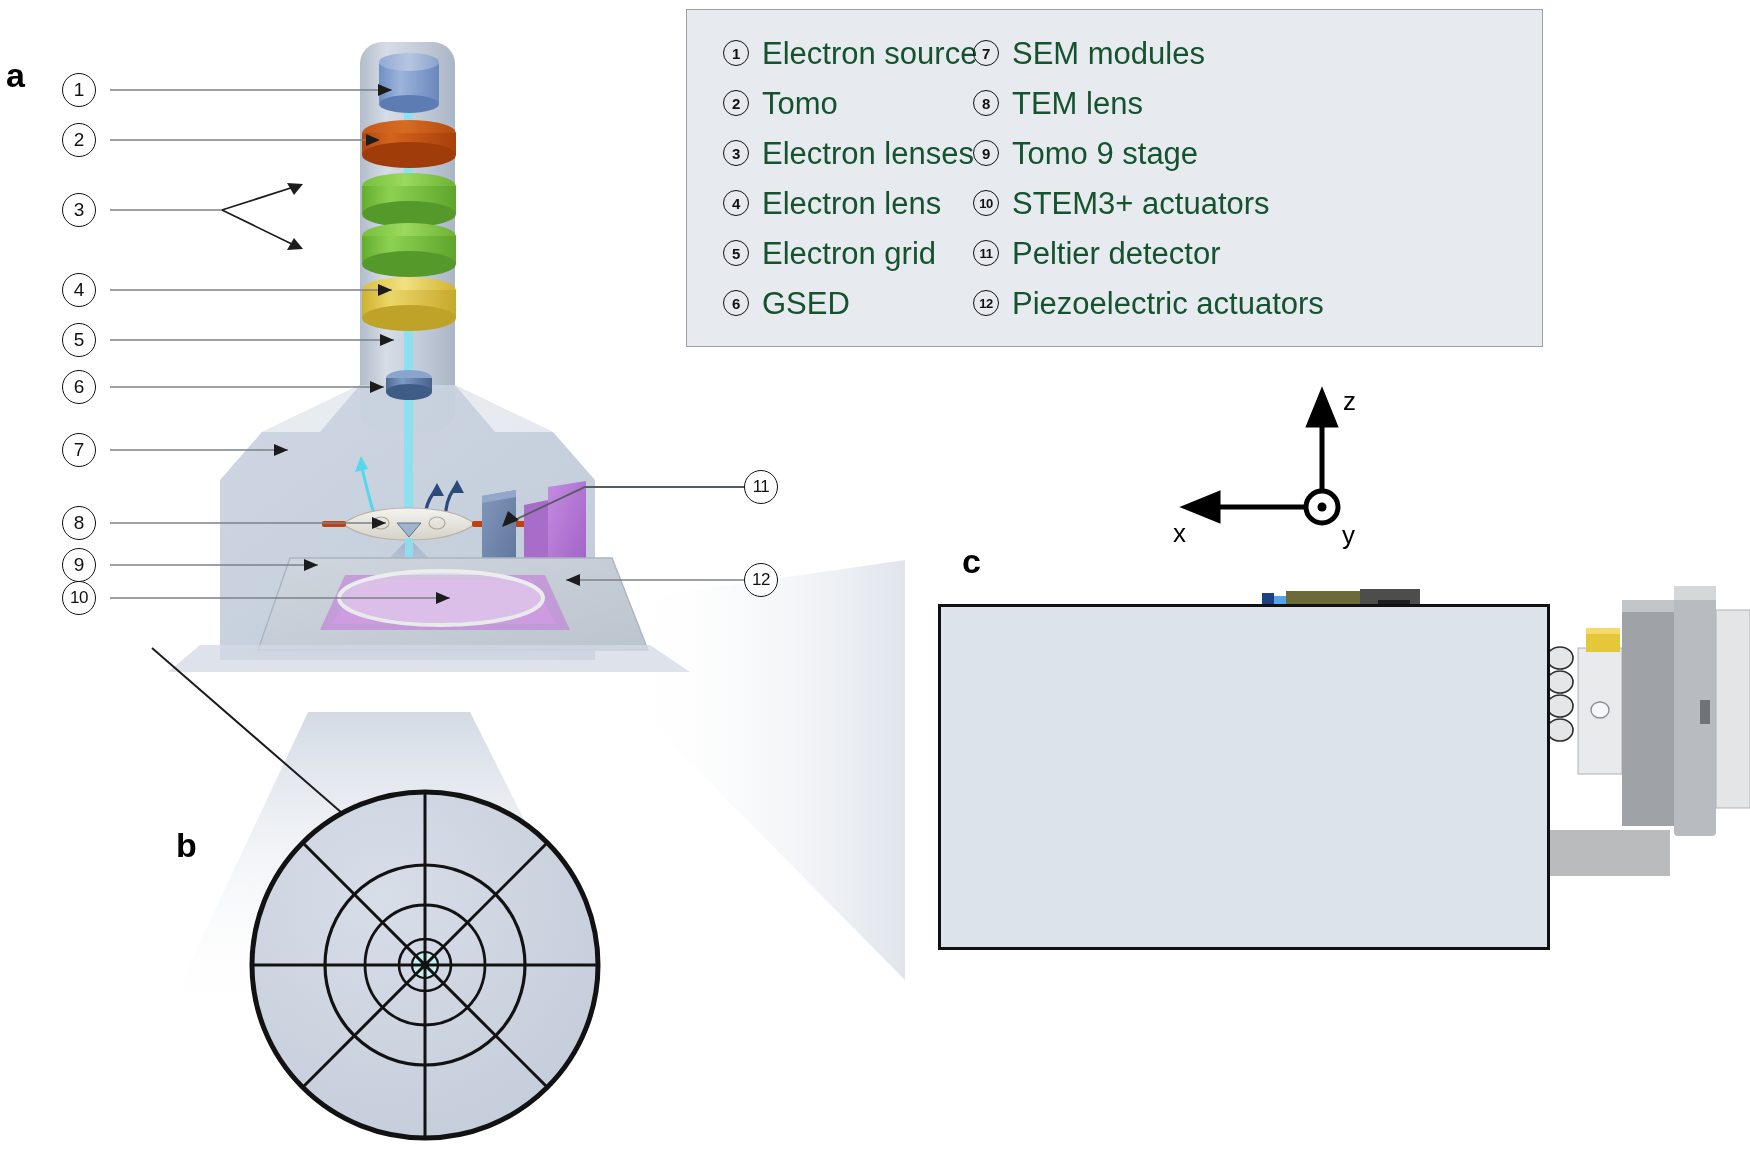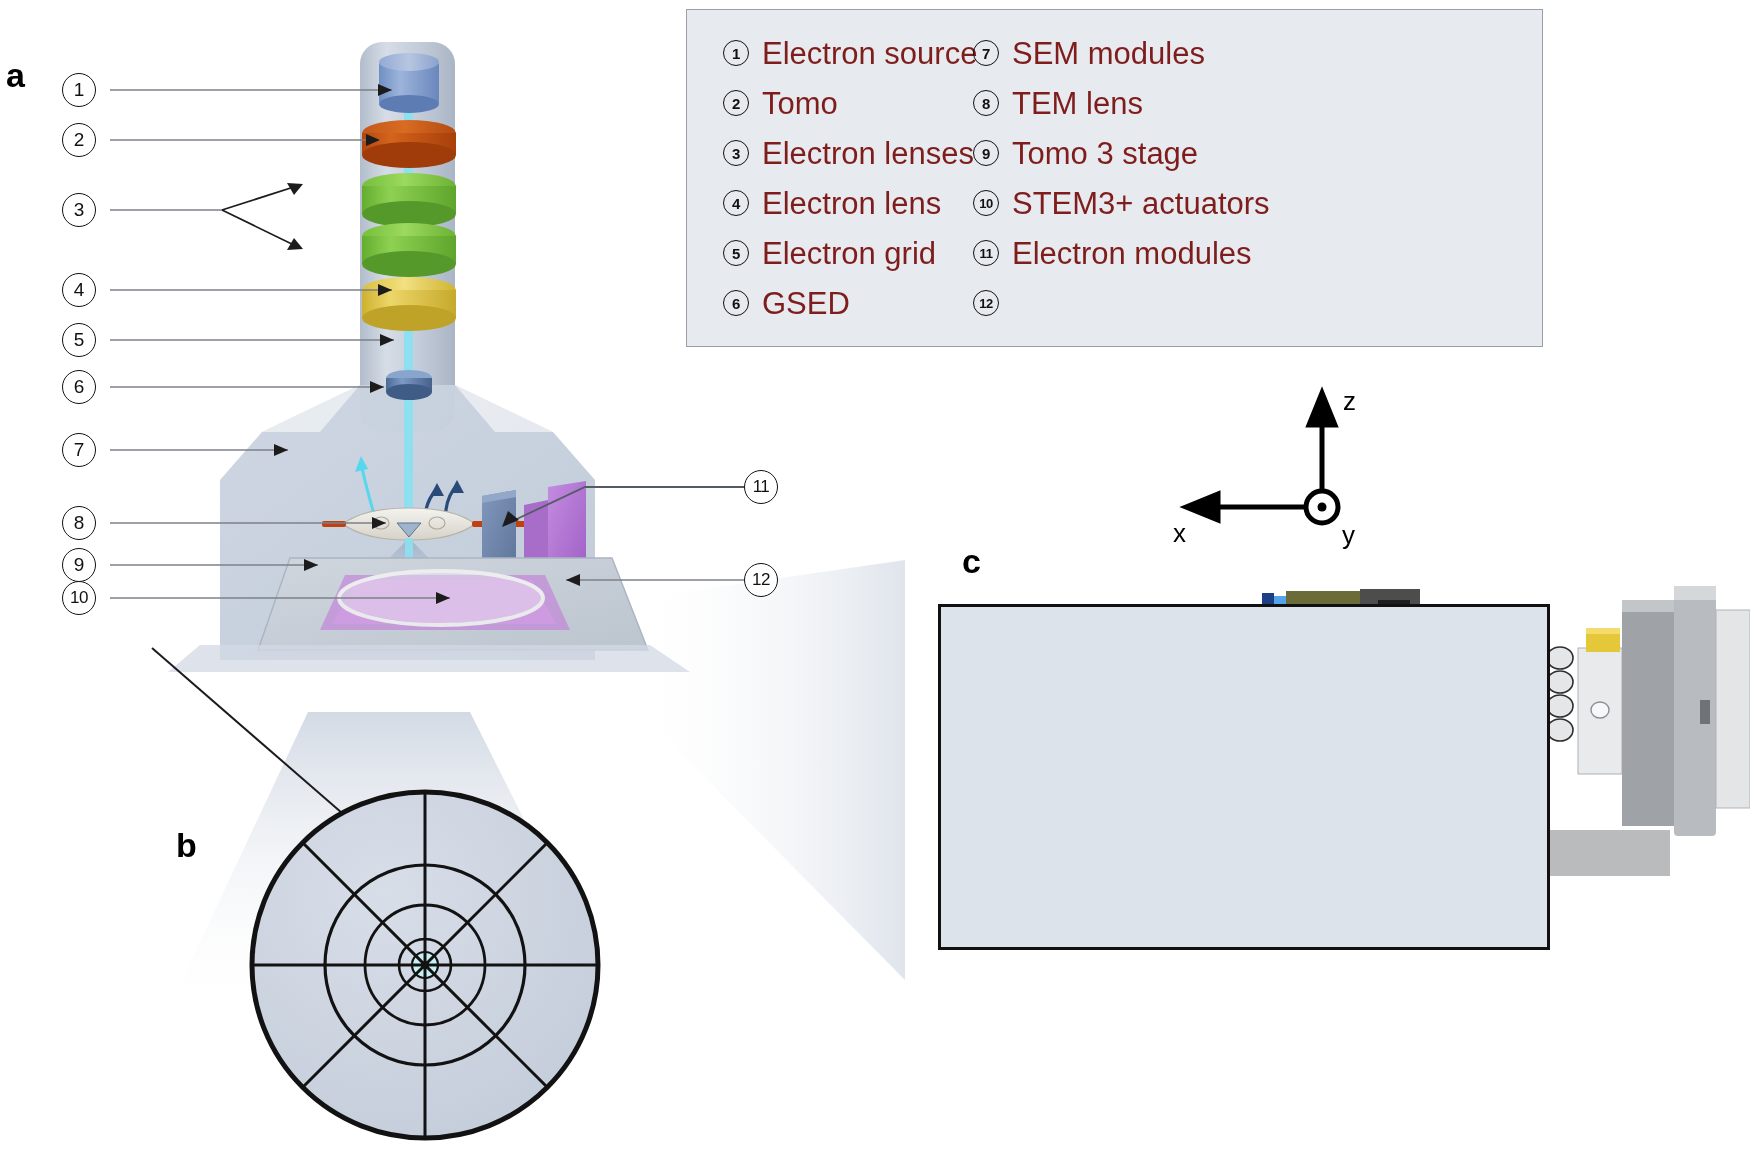--- a/index.html
+++ b/index.html
@@ -67,21 +67,21 @@
     font-size: 15px;
     font-weight: bold;
     color: #111;
     box-sizing: border-box;
     background: transparent;
     letter-spacing: -0.4px;
   }
   .num-circle.two-digit { font-size: 13px; }
   .legend-text {
     font-size: 31px;
-    color: #7f1d1d;
+    color: #14532d;
     white-space: nowrap;
     line-height: 1;
   }
   
   .callout {
     position: absolute;
     width: 34px;
     height: 34px;
     border: 1.9px solid #111;
     border-radius: 50%;
@@ -498,45 +498,46 @@
         <span class="num-circle">8</span>
         <span class="legend-text">TEM lens</span>
       </div>
 
       <div class="legend-entry">
         <span class="num-circle">3</span>
         <span class="legend-text">Electron lenses</span>
       </div>
       <div class="legend-entry">
         <span class="num-circle">9</span>
-        <span class="legend-text">Tomo 3 stage</span>
+        <span class="legend-text">Tomo 9 stage</span>
       </div>
 
       <div class="legend-entry">
         <span class="num-circle">4</span>
         <span class="legend-text">Electron lens</span>
       </div>
       <div class="legend-entry">
         <span class="num-circle two-digit">10</span>
         <span class="legend-text">STEM3+ actuators</span>
       </div>
 
       <div class="legend-entry">
         <span class="num-circle">5</span>
         <span class="legend-text">Electron grid</span>
       </div>
       <div class="legend-entry">
         <span class="num-circle two-digit">11</span>
-        <span class="legend-text">Electron modules</span>
+        <span class="legend-text">Peltier detector</span>
       </div>
 
       <div class="legend-entry">
         <span class="num-circle">6</span>
         <span class="legend-text">GSED</span>
       </div>
       <div class="legend-entry">
         <span class="num-circle two-digit">12</span>
+        <span class="legend-text">Piezoelectric actuators</span>
       </div>
 
     </div>
   </div>
 
 </div>
 
 </body></html>

